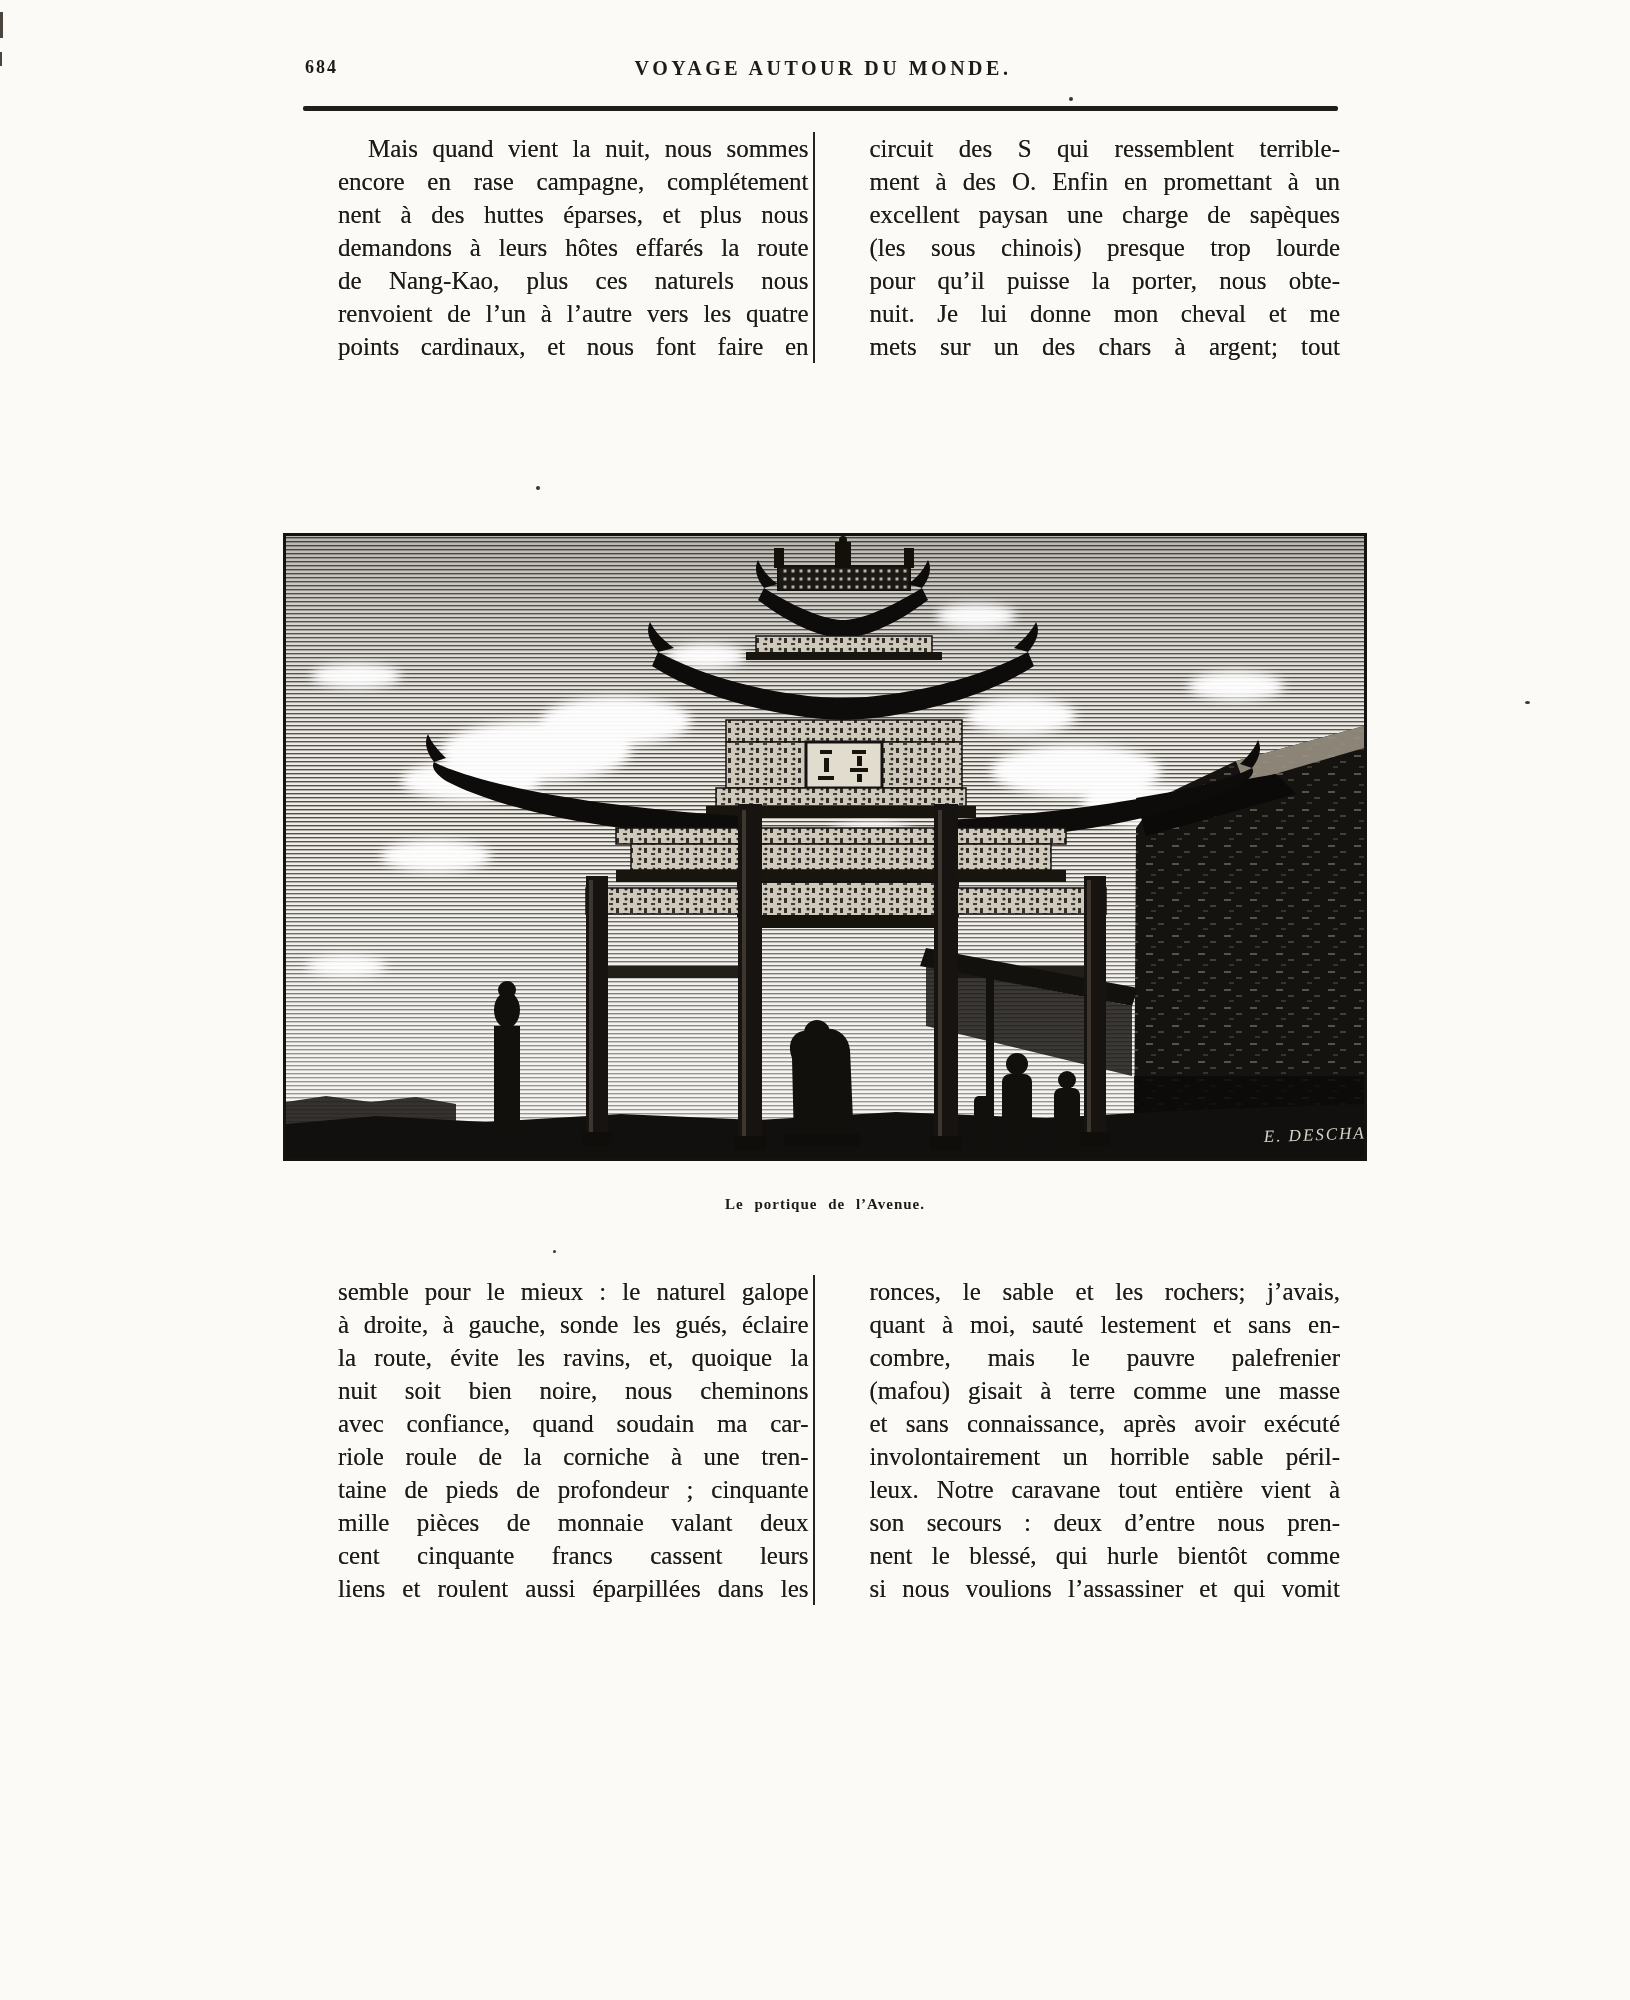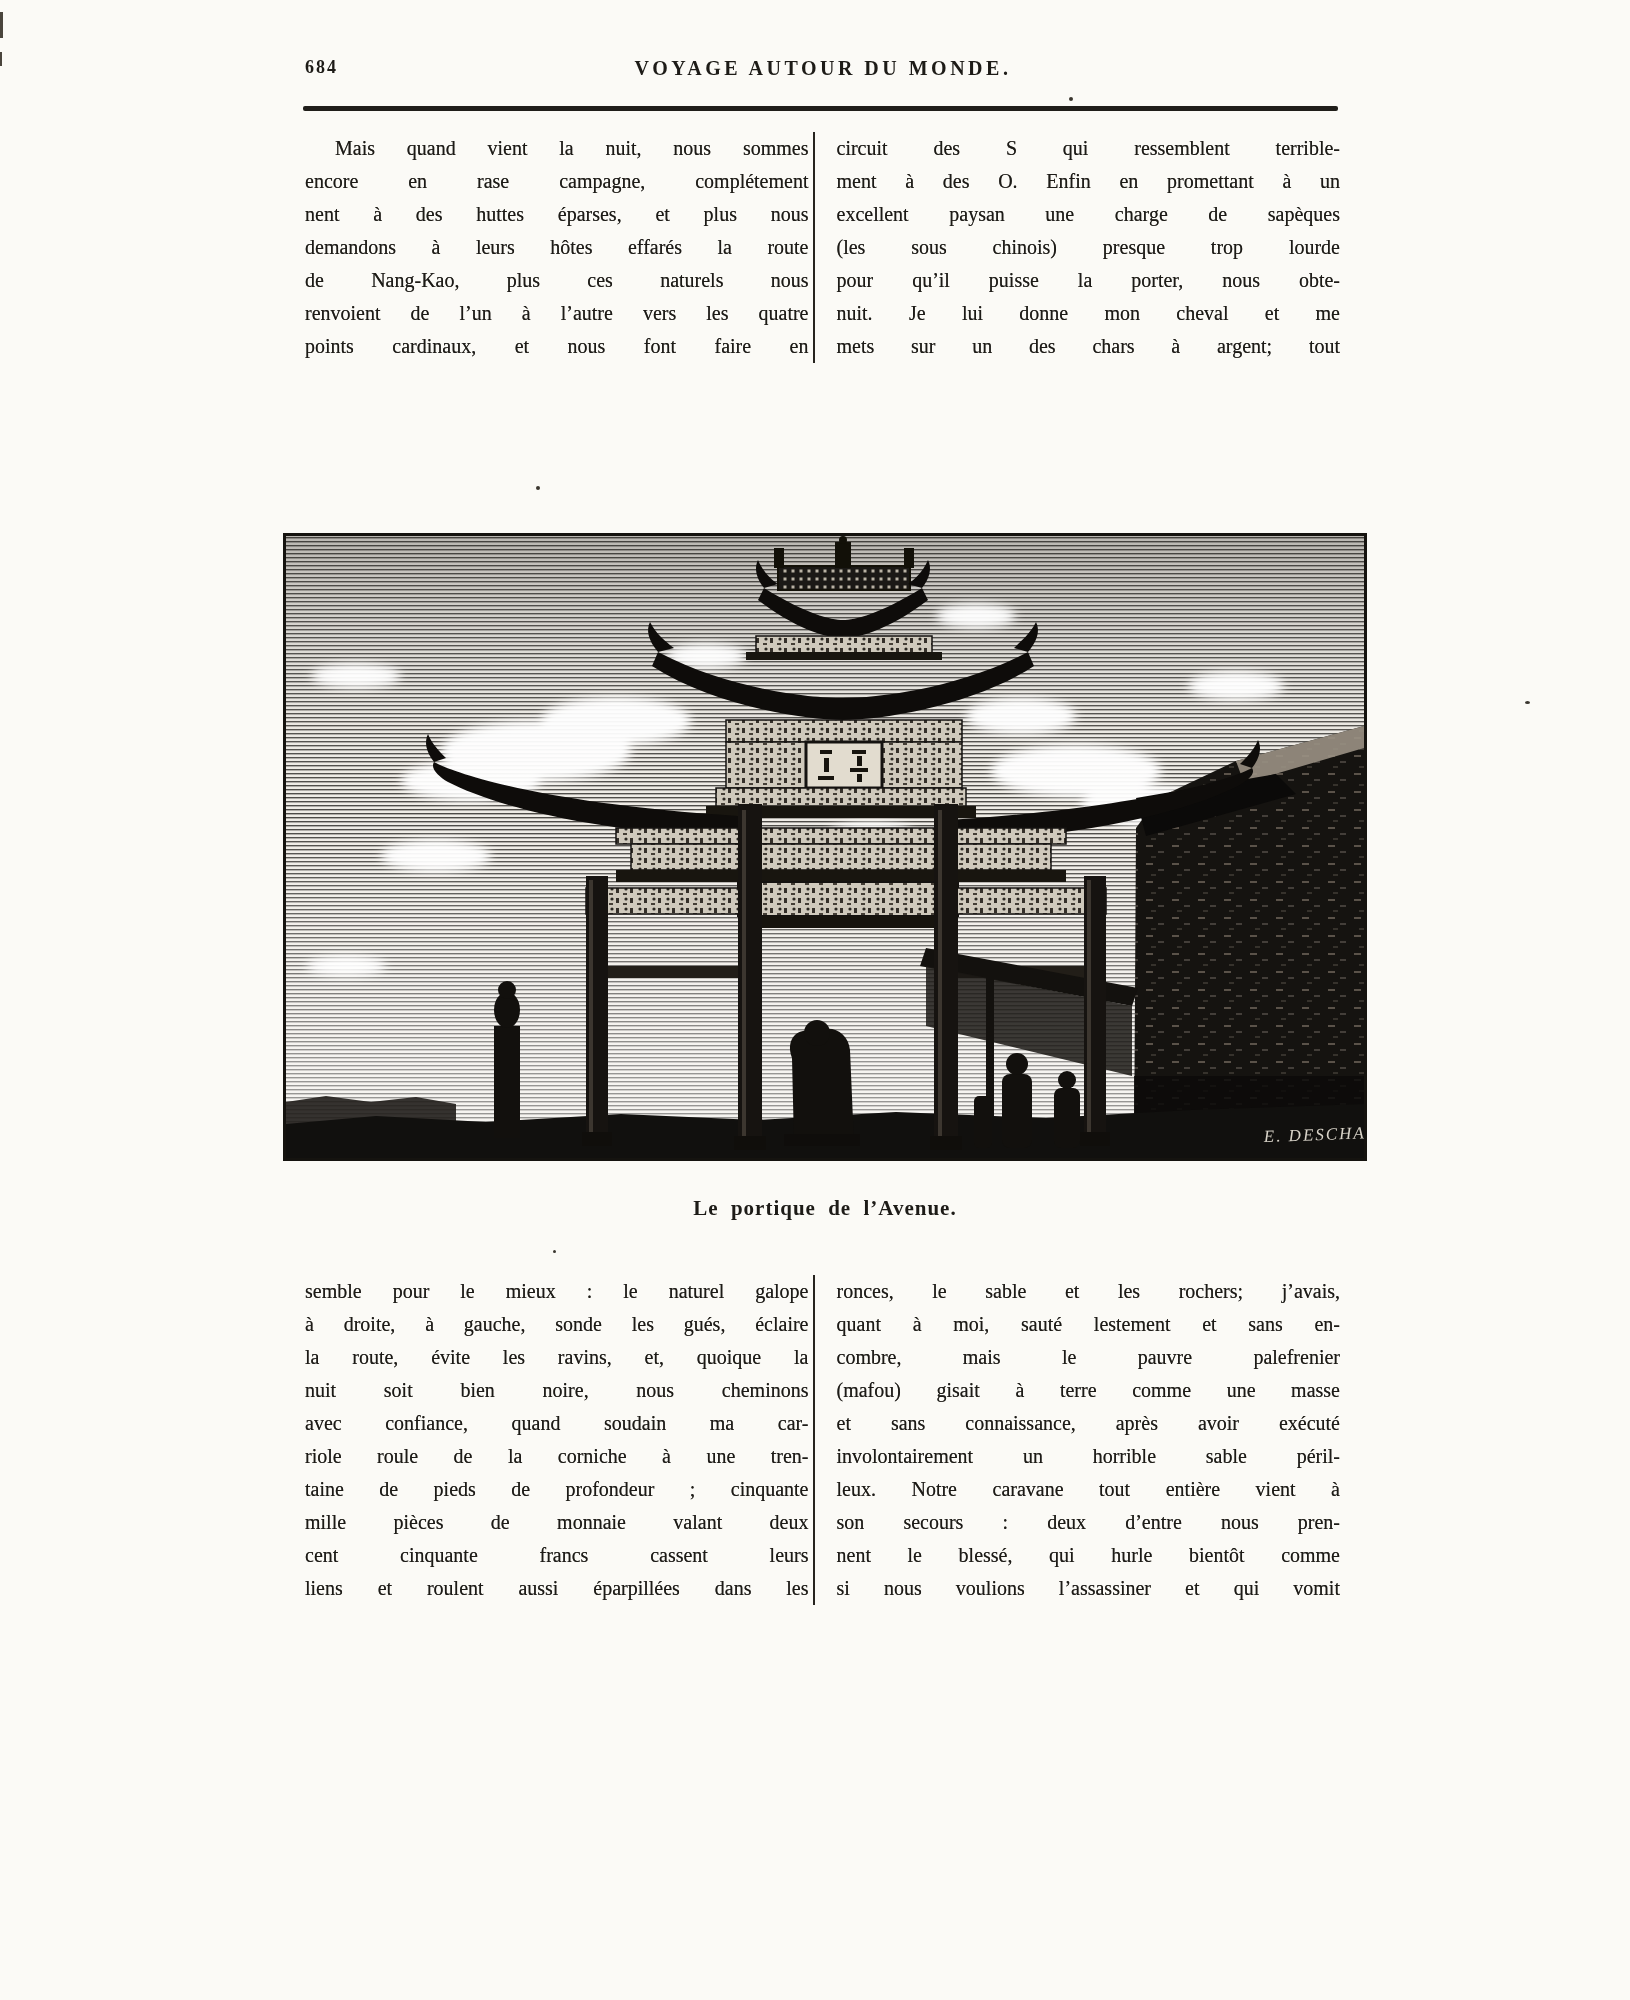--- a/index.html
+++ b/index.html
@@ -36,36 +36,37 @@
   }
   .text-block.top{top:132px;}
   .text-block.bottom{top:1275px;}
   .col{width:505px;}
   .col-divider{
     width:2px;background:#26231e;margin-left:4px;margin-right:0;
     align-self:stretch;
   }
   .col.right{margin-left:22px;}
   .line{
-    height:33px;line-height:33px;font-size:20px;
+    height:33px;line-height:33px;font-size:25px;
     text-align:justify;text-align-last:justify;
     white-space:nowrap;
     text-shadow:0 0 0.4px rgba(20,18,14,0.65);
+    margin-left:33px;
   }
   .text-block.top .col.left .line:first-child{text-indent:30px;}
   
   .engraving{
     position:absolute;left:283px;top:533px;width:1084px;height:628px;
     margin:0;border:3px solid #15130f;box-sizing:border-box;
     background:#fff;
   }
   .engraving svg{display:block;}
   .caption{
     position:absolute;left:283px;top:1196px;width:1084px;
-    text-align:center;font-size:21px;font-weight:bold;
+    text-align:center;font-size:15px;font-weight:bold;
     letter-spacing:1px;word-spacing:6px;
   }
   
   .speck{position:absolute;background:#3a362f;border-radius:50%;}
   .edge-mark{position:absolute;background:#4a453d;}
 </style>
 </head>
 <body>
 
 <div class="page">

